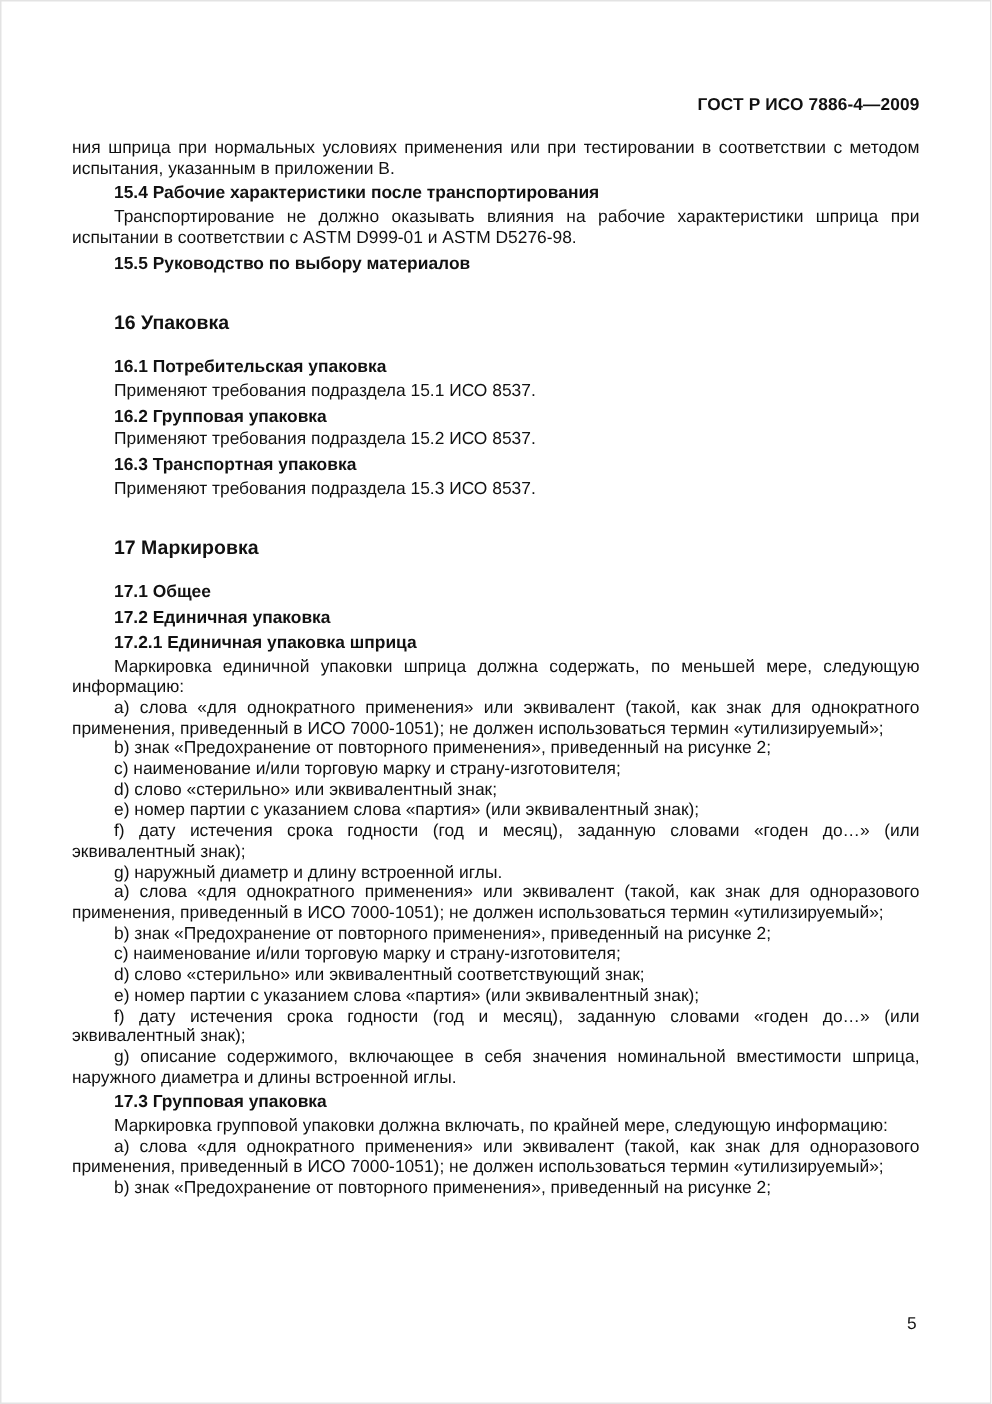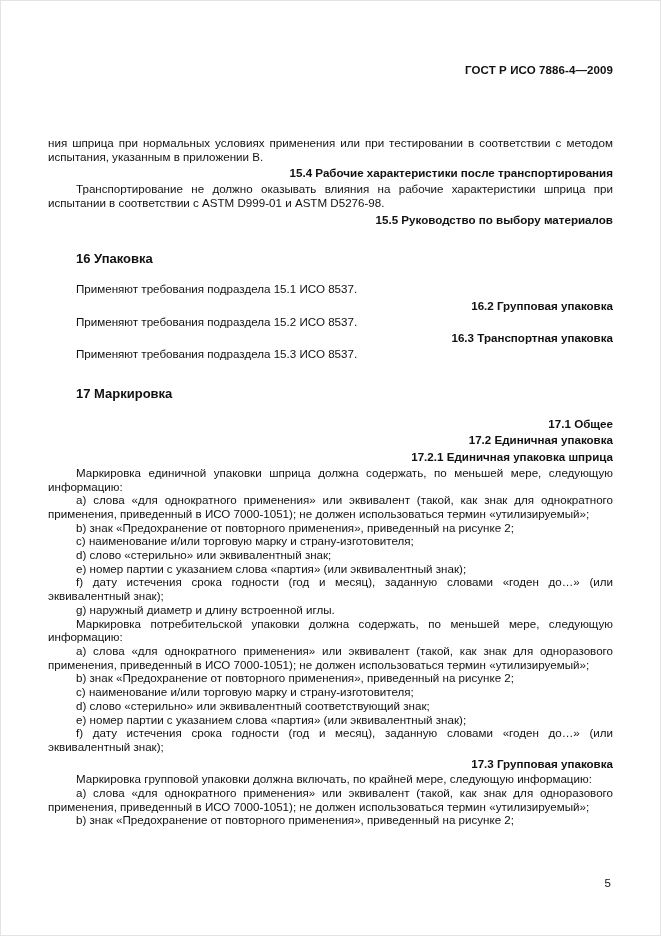--- a/index.html
+++ b/index.html
@@ -38,29 +38,28 @@
     text-align: justify;
     hyphens: auto;
     -webkit-hyphens: auto;
   }
   .para {
     margin: 0;
     text-indent: 28px;
   }
   .para.no-indent {
     text-indent: 0;
-    margin-top: 44px;
   }
   .subsection-heading {
     margin: 3px 0 2px 0;
     font-size: 11.6px;
     line-height: 13.7px;
     font-weight: bold;
     text-indent: 28px;
-    text-align: right;
+    text-align: left;
   }
   .section-heading {
     margin: 24px 0 15px 0;
     font-size: 13px;
     line-height: 17px;
     font-weight: bold;
     text-indent: 28px;
     text-align: left;
   }
   .doc-footer {
@@ -77,44 +76,45 @@
   <div class="doc-header">
     <span>ГОСТ Р ИСО 7886-4—2009</span>
   </div>
 
   <main class="doc-body">
       <p class="para no-indent">ния шприца при нормальных условиях применения или при тестировании в соответствии с методом испытания, указанным в приложении В.</p>
       <h4 class="subsection-heading">15.4 Рабочие характеристики после транспортирования</h4>
       <p class="para">Транспортирование не должно оказывать влияния на рабочие характеристики шприца при испытании в соответствии с ASTM D999-01 и ASTM D5276-98.</p>
       <h4 class="subsection-heading">15.5 Руководство по выбору материалов</h4>
       <h2 class="section-heading">16 Упаковка</h2>
+      <h4 class="subsection-heading">16.1 Потребительская упаковка</h4>
       <p class="para">Применяют требования подраздела 15.1 ИСО 8537.</p>
       <h4 class="subsection-heading">16.2 Групповая упаковка</h4>
       <p class="para">Применяют требования подраздела 15.2 ИСО 8537.</p>
       <h4 class="subsection-heading">16.3 Транспортная упаковка</h4>
       <p class="para">Применяют требования подраздела 15.3 ИСО 8537.</p>
       <h2 class="section-heading">17 Маркировка</h2>
       <h4 class="subsection-heading">17.1 Общее</h4>
       <h4 class="subsection-heading">17.2 Единичная упаковка</h4>
       <h4 class="subsection-heading">17.2.1 Единичная упаковка шприца</h4>
       <p class="para">Маркировка единичной упаковки шприца должна содержать, по меньшей мере, следующую информацию:</p>
       <p class="para">a) слова «для однократного применения» или эквивалент (такой, как знак для однократного применения, приведенный в ИСО 7000-1051); не должен использоваться термин «утилизируемый»;</p>
       <p class="para">b) знак «Предохранение от повторного применения», приведенный на рисунке 2;</p>
       <p class="para">c) наименование и/или торговую марку и страну-изготовителя;</p>
       <p class="para">d) слово «стерильно» или эквивалентный знак;</p>
       <p class="para">e) номер партии с указанием слова «партия» (или эквивалентный знак);</p>
       <p class="para">f) дату истечения срока годности (год и месяц), заданную словами «годен до…» (или эквивалентный знак);</p>
       <p class="para">g) наружный диаметр и длину встроенной иглы.</p>
-      <p class="para">Маркировка потребительской упаковки должна содержать, по меньшей мере, следующую информацию:</p>
       <p class="para">a) слова «для однократного применения» или эквивалент (такой, как знак для одноразового применения, приведенный в ИСО 7000-1051); не должен использоваться термин «утилизируемый»;</p>
       <p class="para">b) знак «Предохранение от повторного применения», приведенный на рисунке 2;</p>
       <p class="para">c) наименование и/или торговую марку и страну-изготовителя;</p>
       <p class="para">d) слово «стерильно» или эквивалентный соответствующий знак;</p>
       <p class="para">e) номер партии с указанием слова «партия» (или эквивалентный знак);</p>
       <p class="para">f) дату истечения срока годности (год и месяц), заданную словами «годен до…» (или эквивалентный знак);</p>
+      <p class="para">g) описание содержимого, включающее в себя значения номинальной вместимости шприца, наружного диаметра и длины встроенной иглы.</p>
       <h4 class="subsection-heading">17.3 Групповая упаковка</h4>
       <p class="para">Маркировка групповой упаковки должна включать, по крайней мере, следующую информацию:</p>
       <p class="para">a) слова «для однократного применения» или эквивалент (такой, как знак для одноразового применения, приведенный в ИСО 7000-1051); не должен использоваться термин «утилизируемый»;</p>
       <p class="para">b) знак «Предохранение от повторного применения», приведенный на рисунке 2;</p>
     </main>
 
   <div class="doc-footer">
     <span>5</span>
   </div>
 </div>

